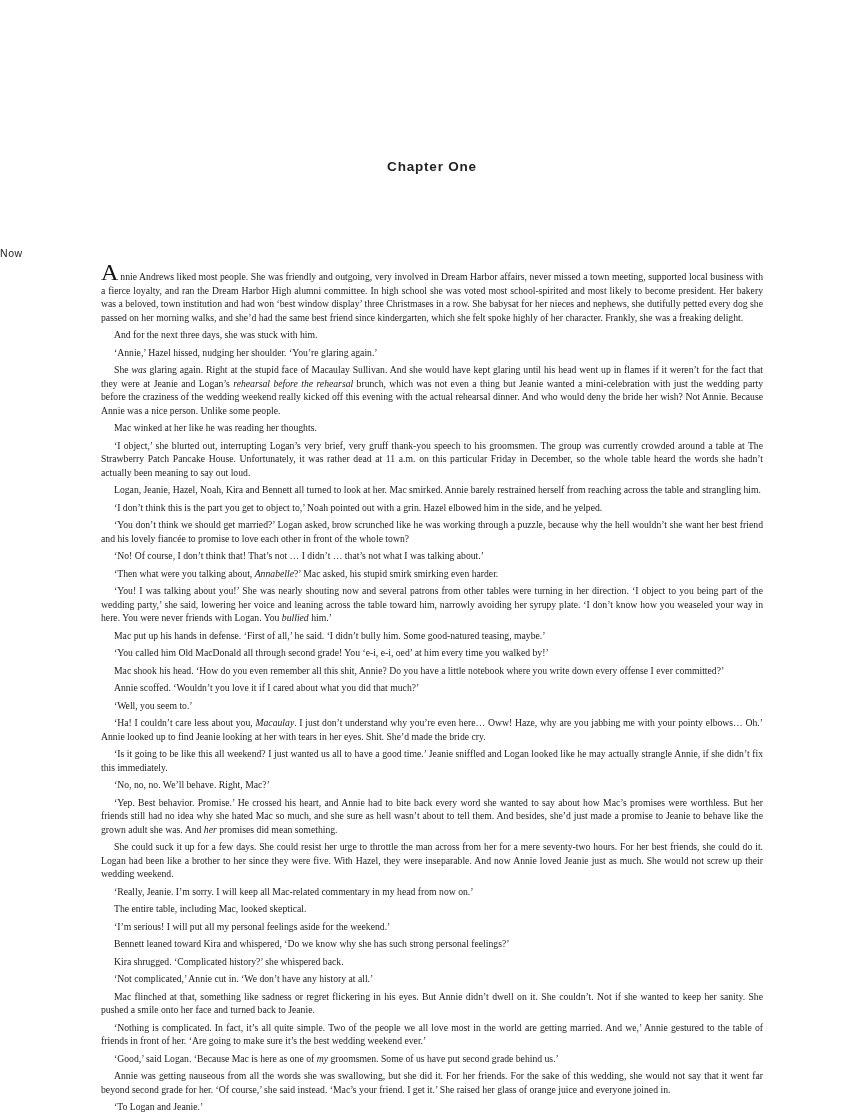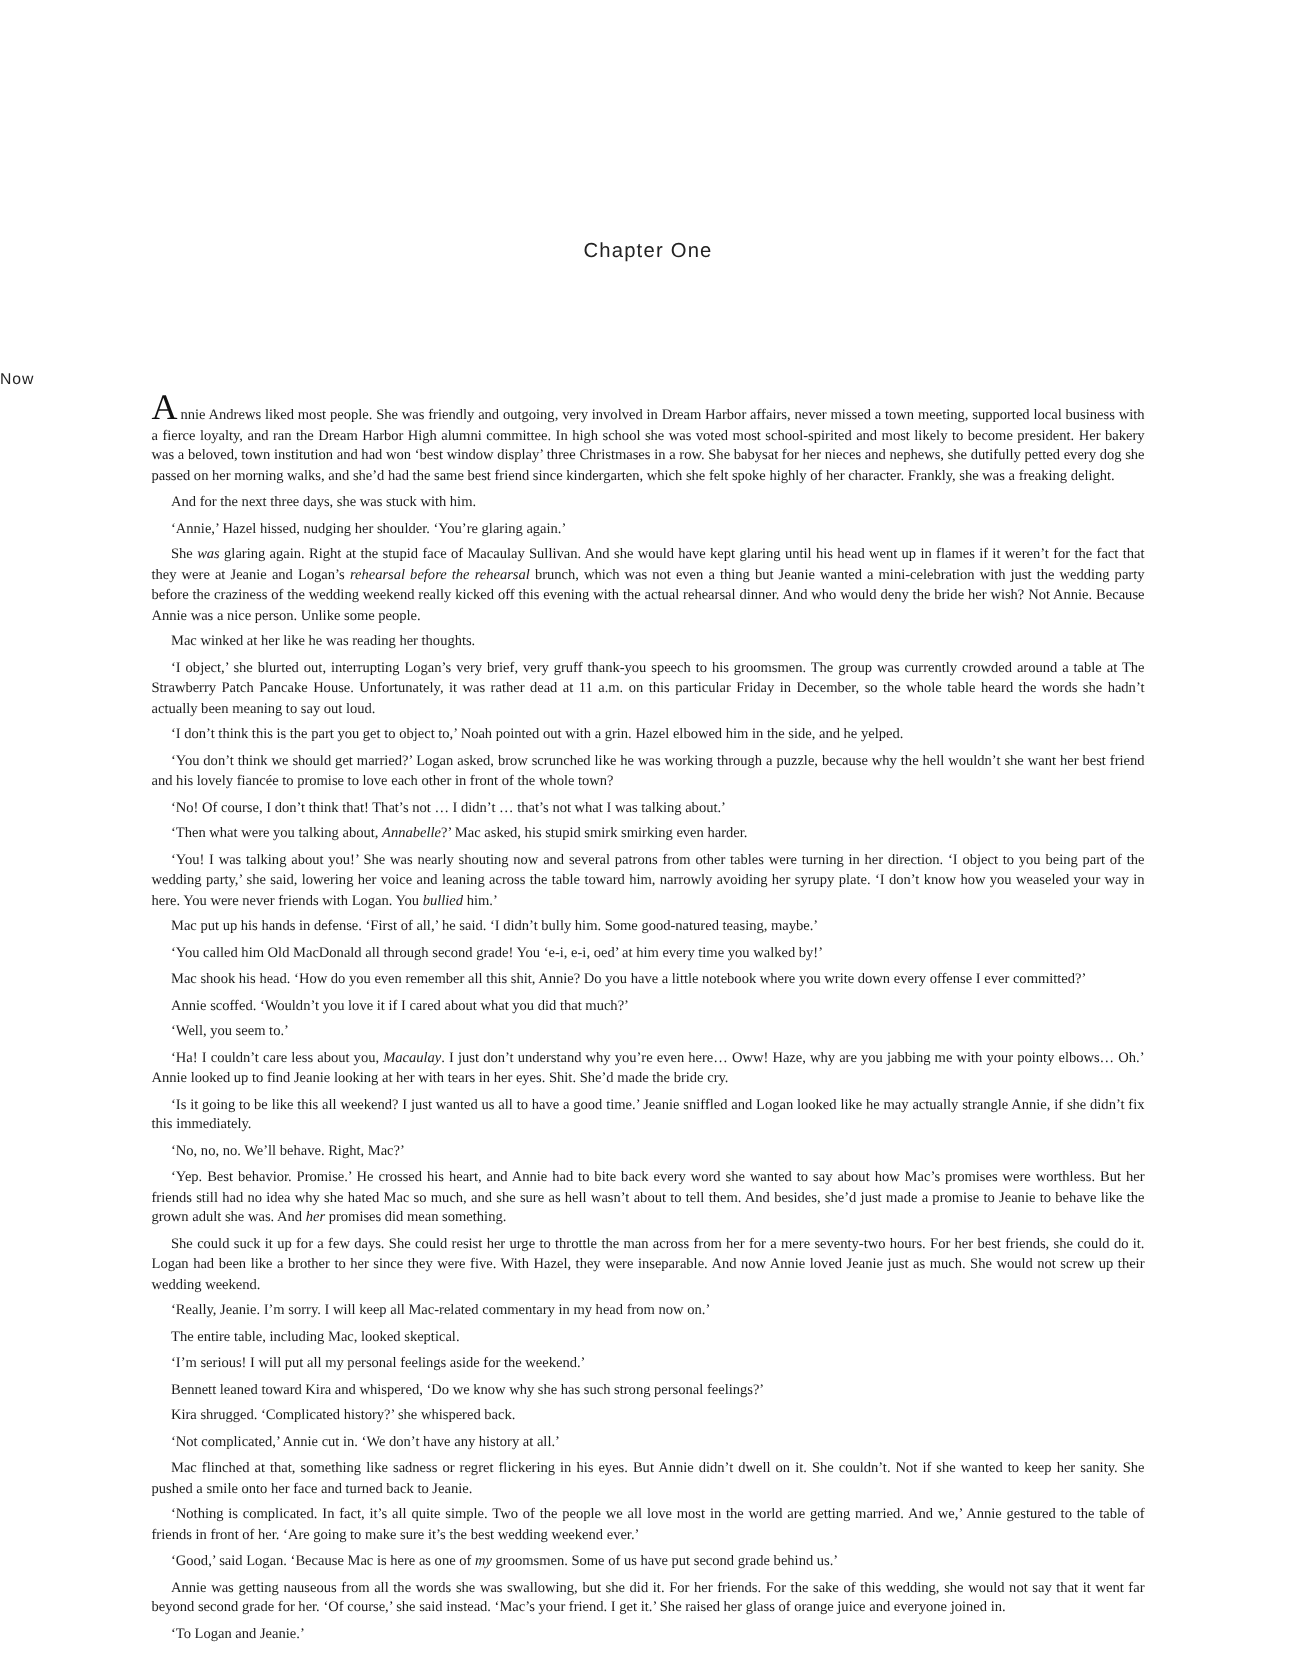--- a/index.html
+++ b/index.html
@@ -14,21 +14,21 @@
     background: #ffffff;
     overflow: hidden;
   }
   .chapter-title {
     position: absolute;
     top: 159px;
     left: 0;
     width: 100%;
     text-align: center;
     font-family: "Liberation Sans", sans-serif;
-    font-weight: 400;
+    font-weight: 700;
     font-size: 13.5px;
     letter-spacing: 0.8px;
     color: #222222;
   }
   .section-label {
     position: absolute;
     top: 247px;
     left: 0;
     width: 100%;
     font-family: "Liberation Sans", sans-serif;
@@ -74,20 +74,21 @@
 <div class="page">
   <div class="chapter-title">Chapter One</div>
   <div class="section-label">Now</div>
   <div class="body-text">
       <p class="first"><span class="dropcap">A</span><span>nnie Andrews liked most people. She was friendly and outgoing, very involved in Dream Harbor affairs, never missed a town meeting, supported local business with a fierce loyalty, and ran the Dream Harbor High alumni committee. In high school she was voted most school-spirited and most likely to become president. Her bakery was a beloved, town institution and had won ‘best window display’ three Christmases in a row. She babysat for her nieces and nephews, she dutifully petted every dog she passed on her morning walks, and she’d had the same best friend since kindergarten, which she felt spoke highly of her character. Frankly, she was a freaking delight.</span></p>
       <p><span>And for the next three days, she was stuck with him.</span></p>
       <p><span>‘Annie,’ Hazel hissed, nudging her shoulder. ‘You’re glaring again.’</span></p>
       <p><span>She </span><em>was</em><span> glaring again. Right at the stupid face of Macaulay Sullivan. And she would have kept glaring until his head went up in flames if it weren’t for the fact that they were at Jeanie and Logan’s </span><em>rehearsal before the rehearsal</em><span> brunch, which was not even a thing but Jeanie wanted a mini-celebration with just the wedding party before the craziness of the wedding weekend really kicked off this evening with the actual rehearsal dinner. And who would deny the bride her wish? Not Annie. Because Annie was a nice person. Unlike some people.</span></p>
       <p><span>Mac winked at her like he was reading her thoughts.</span></p>
       <p><span>‘I object,’ she blurted out, interrupting Logan’s very brief, very gruff thank-you speech to his groomsmen. The group was currently crowded around a table at The Strawberry Patch Pancake House. Unfortunately, it was rather dead at 11 a.m. on this particular Friday in December, so the whole table heard the words she hadn’t actually been meaning to say out loud.</span></p>
+      <p><span>Logan, Jeanie, Hazel, Noah, Kira and Bennett all turned to look at her. Mac smirked. Annie barely restrained herself from reaching across the table and strangling him.</span></p>
       <p><span>‘I don’t think this is the part you get to object to,’ Noah pointed out with a grin. Hazel elbowed him in the side, and he yelped.</span></p>
       <p><span>‘You don’t think we should get married?’ Logan asked, brow scrunched like he was working through a puzzle, because why the hell wouldn’t she want her best friend and his lovely fiancée to promise to love each other in front of the whole town?</span></p>
       <p><span>‘No! Of course, I don’t think that! That’s not … I didn’t … that’s not what I was talking about.’</span></p>
       <p><span>‘Then what were you talking about, </span><em>Annabelle</em><span>?’ Mac asked, his stupid smirk smirking even harder.</span></p>
       <p><span>‘You! I was talking about you!’ She was nearly shouting now and several patrons from other tables were turning in her direction. ‘I object to you being part of the wedding party,’ she said, lowering her voice and leaning across the table toward him, narrowly avoiding her syrupy plate. ‘I don’t know how you weaseled your way in here. You were never friends with Logan. You </span><em>bullied</em><span> him.’</span></p>
       <p><span>Mac put up his hands in defense. ‘First of all,’ he said. ‘I didn’t bully him. Some good-natured teasing, maybe.’</span></p>
       <p><span>‘You called him Old MacDonald all through second grade! You ‘e-i, e-i, oed’ at him every time you walked by!’</span></p>
       <p><span>Mac shook his head. ‘How do you even remember all this shit, Annie? Do you have a little notebook where you write down every offense I ever committed?’</span></p>
       <p><span>Annie scoffed. ‘Wouldn’t you love it if I cared about what you did that much?’</span></p>
       <p><span>‘Well, you seem to.’</span></p>

